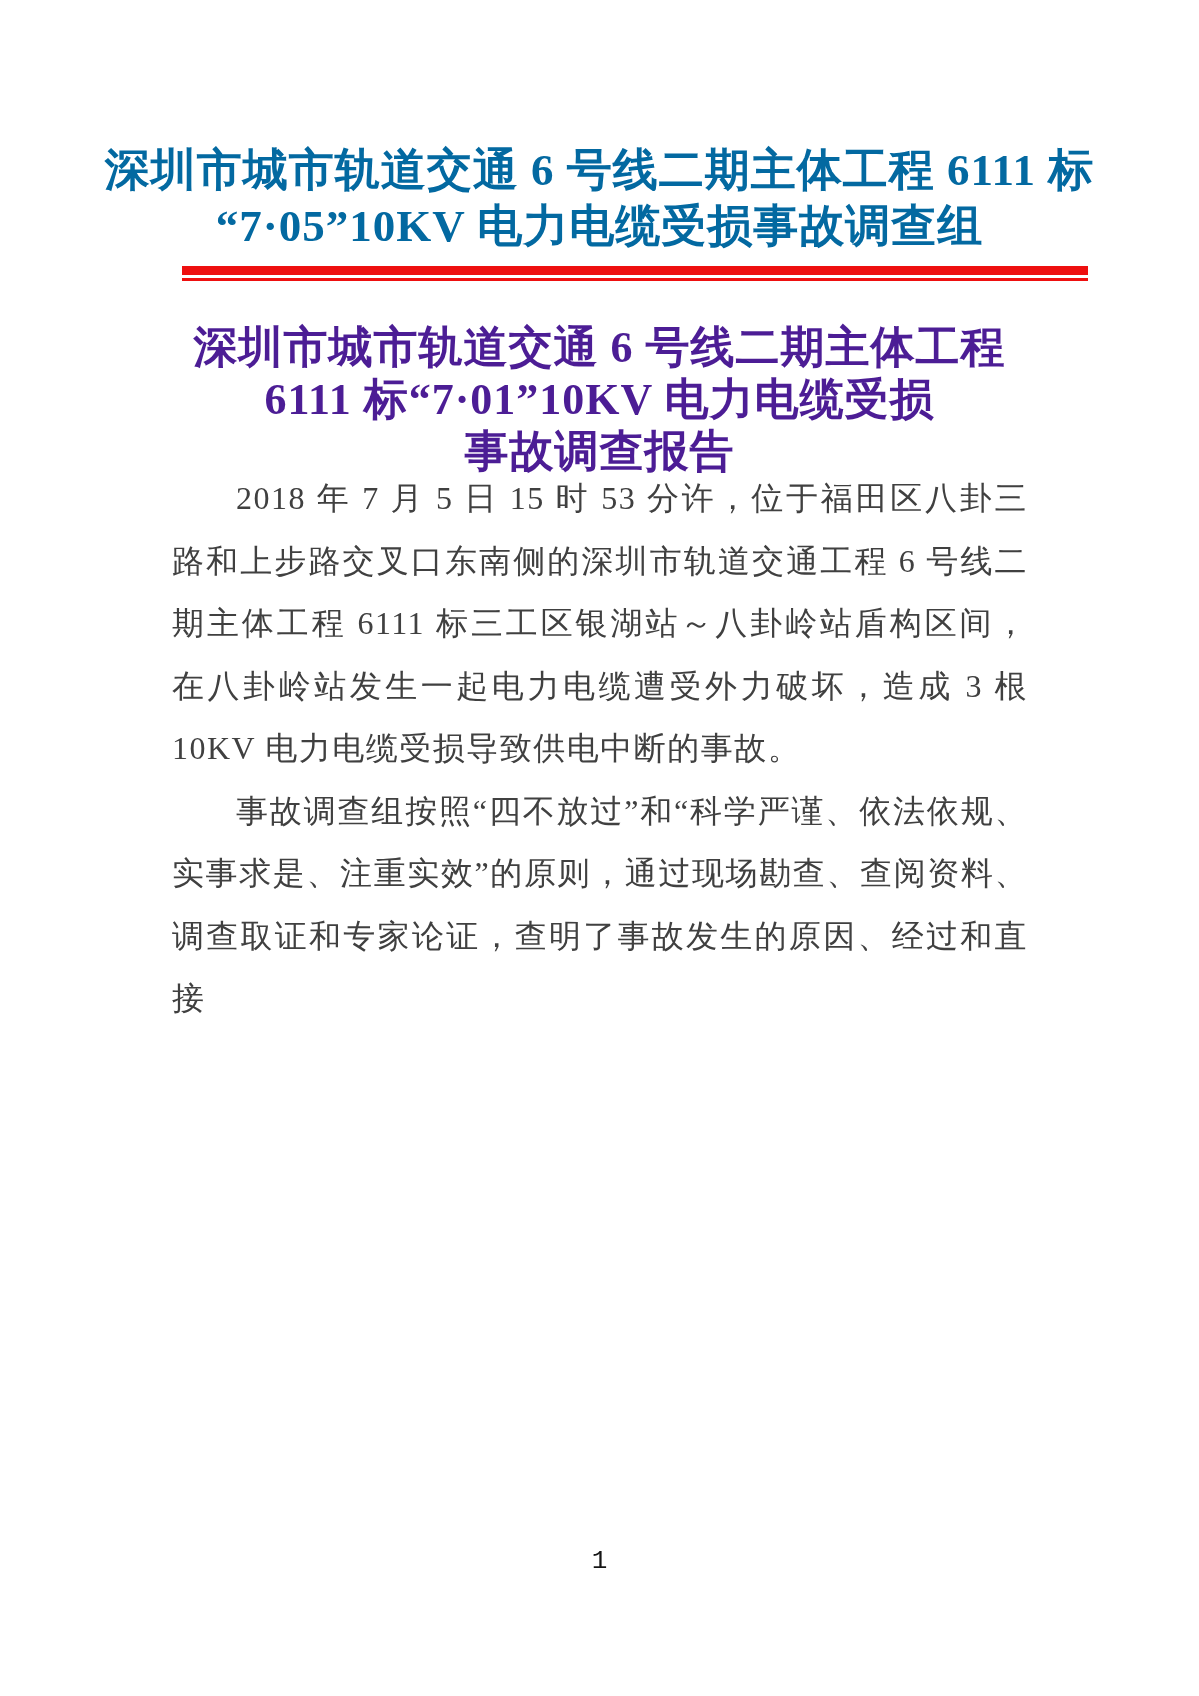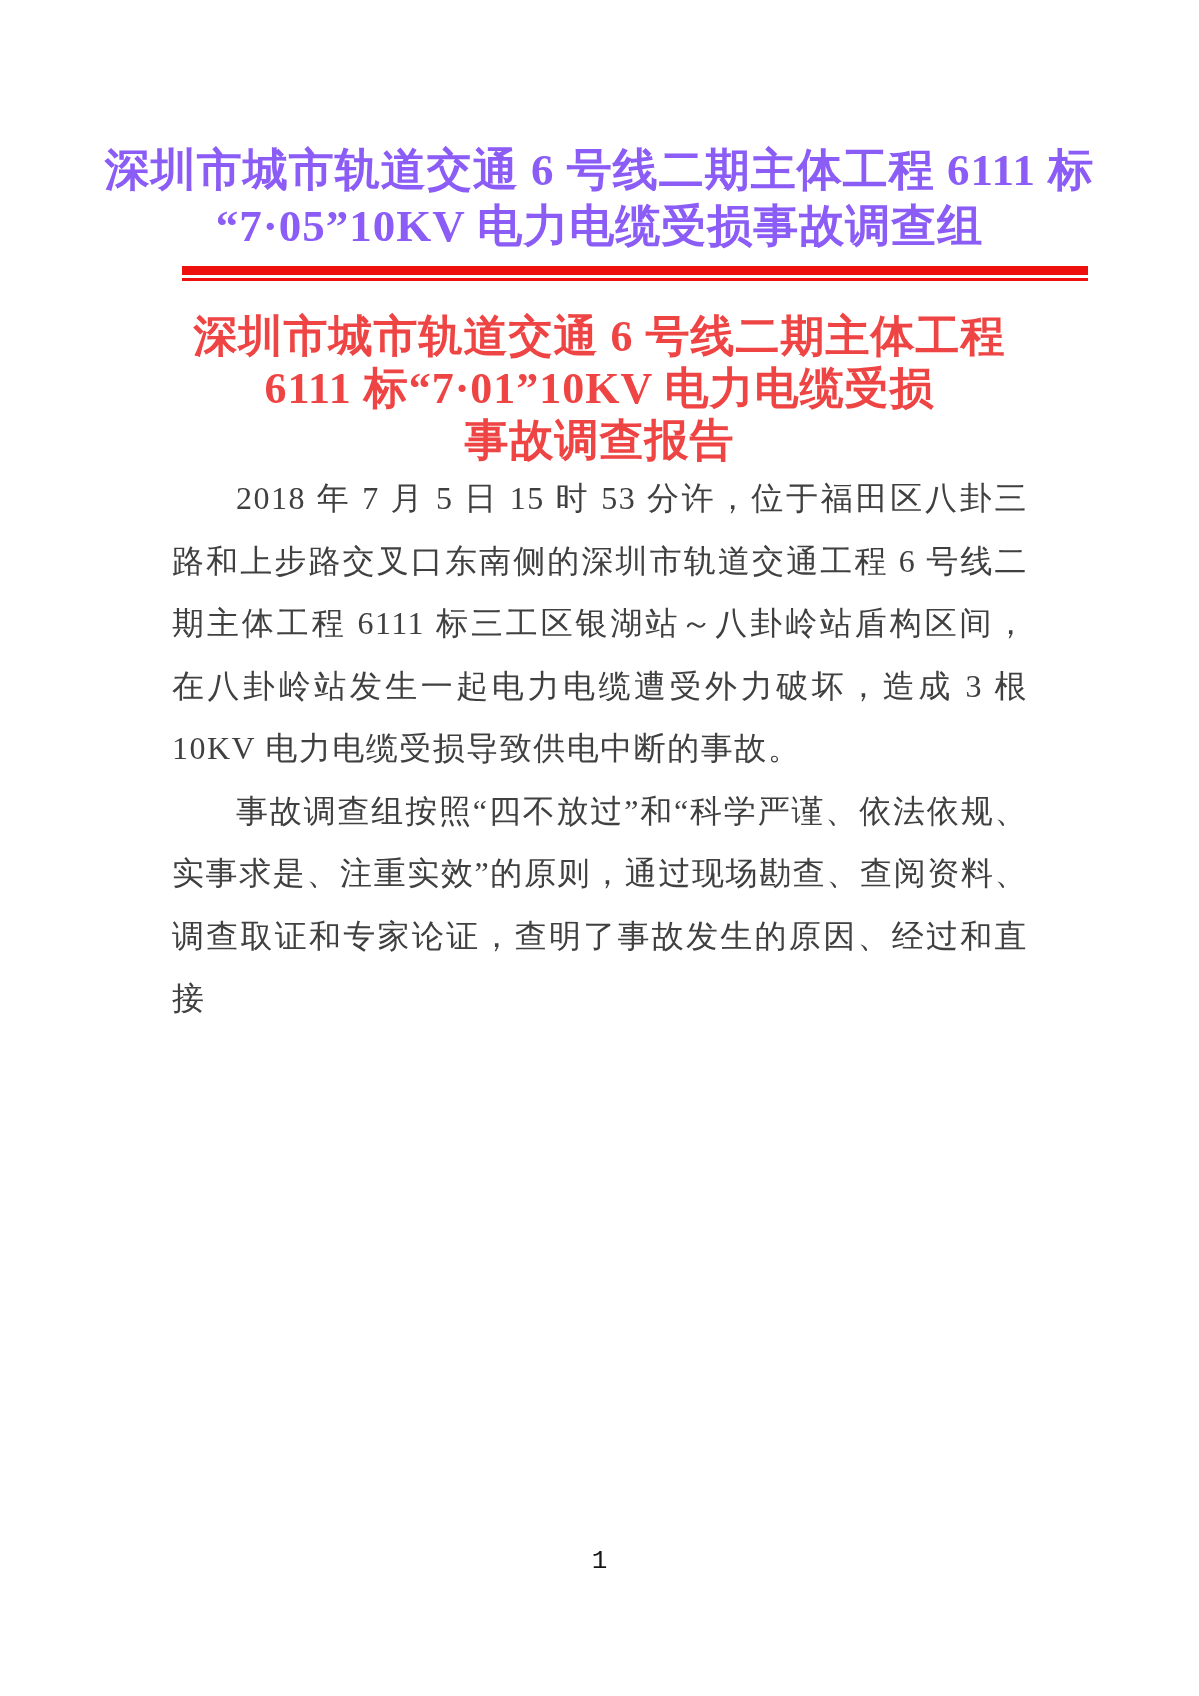--- a/index.html
+++ b/index.html
@@ -18,21 +18,21 @@
     color: #111111;
   }
 
   
   .letterhead {
     position: absolute;
     top: 142px;
     left: 0;
     right: 0;
     text-align: center;
-    color: #8b5cf6;
+    color: #0369a1;
     font-weight: bold;
     font-size: 45px;
     line-height: 56px;
     letter-spacing: 1px;
   }
 
   
   .red-rule {
     position: absolute;
     top: 266px;
@@ -42,23 +42,23 @@
   .rule-thick { height: 9px; background: #ee0f0f; }
   .rule-gap   { height: 3px; background: #ffffff; }
   .rule-thin  { height: 3px; background: #ee0f0f; }
 
   
   .doc-title {
     position: absolute;
     top: 311px;
     left: 0;
     right: 0;
-    margin: 0;
+    margin: 11px;
     text-align: center;
-    color: #ef4444;
+    color: #4c1d95;
     font-weight: bold;
     font-size: 44px;
     line-height: 52px;
     letter-spacing: 1px;
   }
 
   
   .doc-body {
     position: absolute;
     top: 467px;

